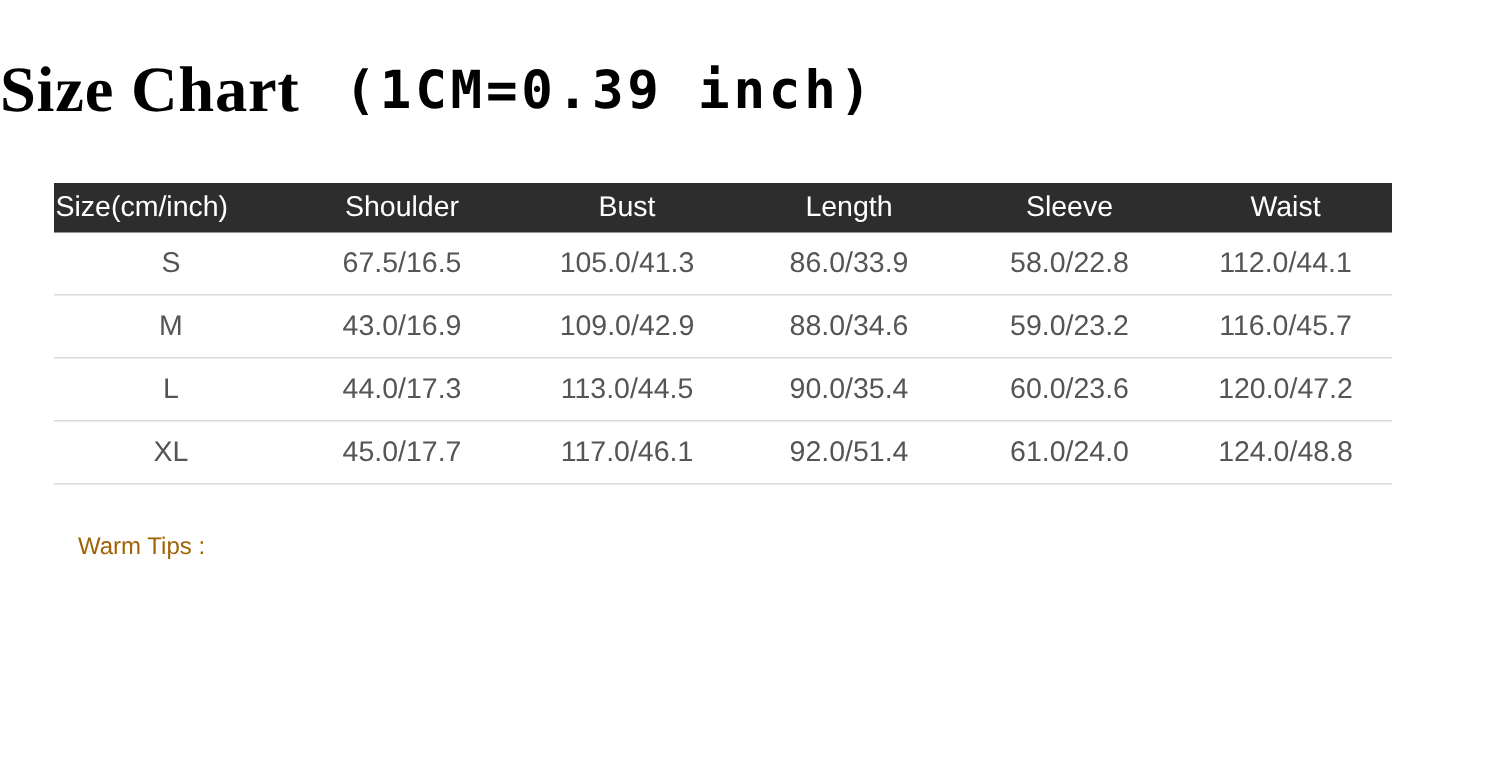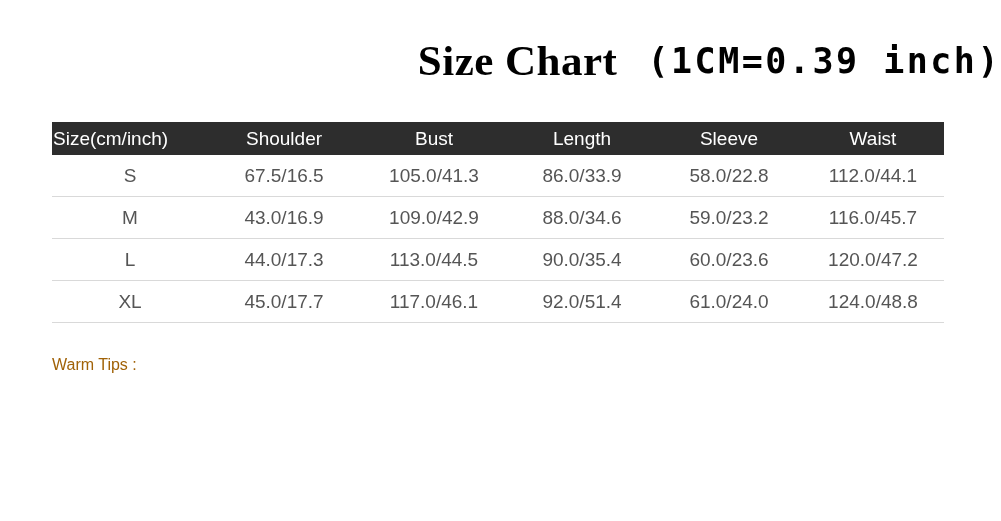--- a/index.html
+++ b/index.html
@@ -15,21 +15,21 @@
     font-family: "Liberation Sans", sans-serif;
     -webkit-font-smoothing: antialiased;
   }
 
   
   #title-block {
     position: absolute;
     left: 0;
     top: 36px;
     width: 1001px;
-    text-align: right;
+    text-align: left;
     white-space: nowrap;
   }
   #title-main {
     font-family: "Liberation Serif", "DejaVu Serif", serif;
     font-weight: bold;
     font-size: 43px;
     color: #000000;
     letter-spacing: 0.5px;
   }
   #title-conv {
@@ -39,21 +39,21 @@
     color: #000000;
     letter-spacing: 2.5px;
     margin-left: 30px;
     position: relative;
     top: -2px;
   }
 
   
   #size-table {
     position: absolute;
-    left: 52px;
+    left: 36px;
     top: 122px;
     width: 891px;
     border-collapse: collapse;
     table-layout: fixed;
   }
   #size-table thead tr {
     background: #2d2d2d;
   }
   #size-table thead th {
     color: #ffffff;

